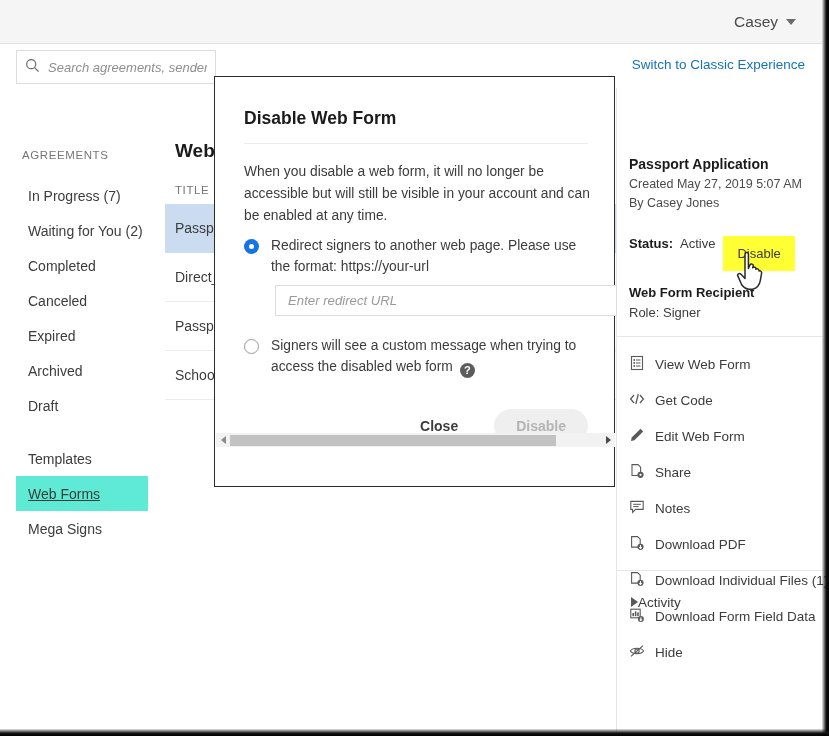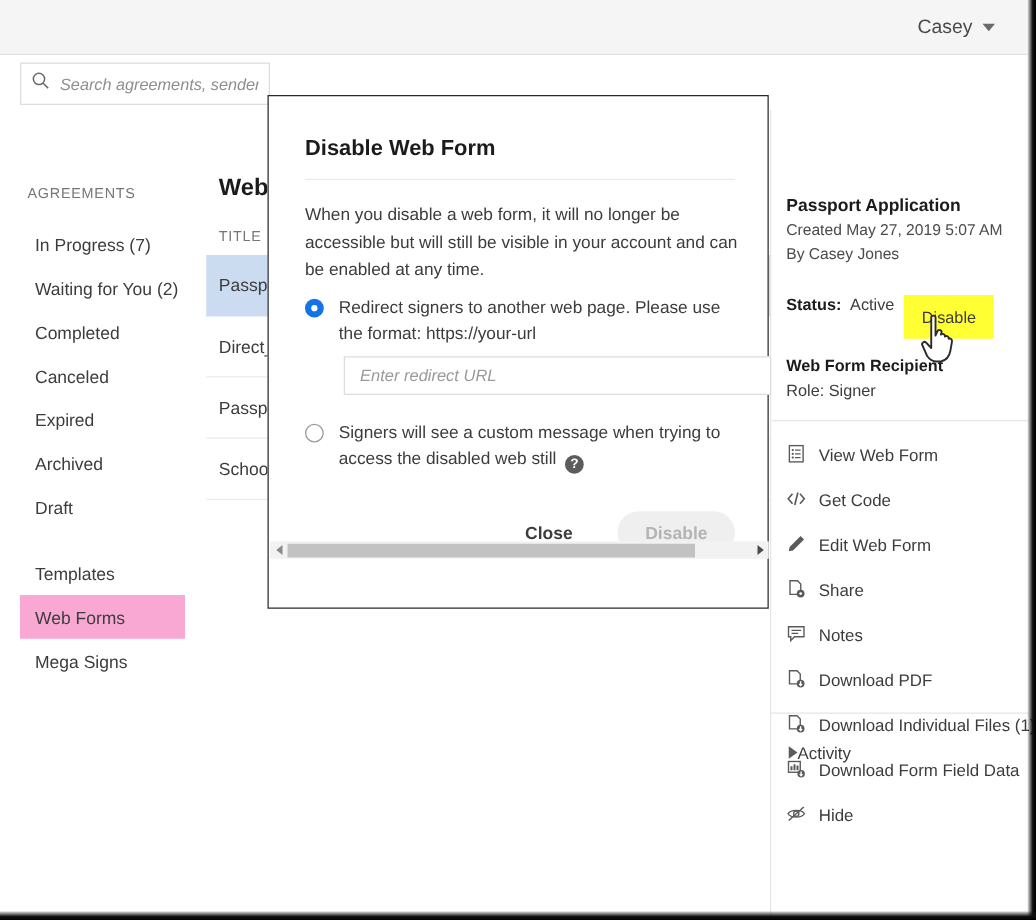--- a/index.html
+++ b/index.html
@@ -72,21 +72,21 @@
   }
   .side-group-label {
     position: absolute; left: 22px; top: 149px;
     font-size: 11.5px; letter-spacing: 0.6px; color: #767676;
   }
   .side-list { position: absolute; left: 16px; top: 178px; width: 132px; }
   .side-item {
     height: 35px; display: flex; align-items: center; padding: 0 12px;
     font-size: 14px; color: #3c3c3c; cursor: pointer; white-space: nowrap;
   }
-  .side-item.selected { background: #f9a8d4; }
+  .side-item.selected { background: #5eead4; text-decoration: underline; }
   .side-gap { height: 18px; }
 
   
   .main-area { position: absolute; left: 165px; top: 44px; width: 451px; }
   .main-title {
     position: absolute; left: 10px; top: 96px;
     font-size: 19px; font-weight: 700; color: #1b1b1b; white-space: nowrap;
   }
   .col-head {
     position: absolute; left: 10px; top: 140px;
@@ -223,20 +223,21 @@
 
 <div id="root">
 
   <div class="topnav">
     <div class="user-menu">
       <span class="user-name">Casey</span>
       <span class="caret-down"></span>
     </div>
   </div>
 
+  <div class="classic-link">Switch to Classic Experience</div>
 
   <div class="searchbox">
     <span class="search-icon">
       <svg width="15" height="15" viewBox="0 0 16 16">
         <circle cx="6.6" cy="6.6" r="4.8" fill="none" stroke="#6b6b6b" stroke-width="1.3"></circle>
         <line x1="10.2" y1="10.2" x2="14.4" y2="14.4" stroke="#6b6b6b" stroke-width="1.3"></line>
       </svg>
     </span>
     <span class="search-placeholder">Search agreements, senders, r</span>
   </div>
@@ -411,21 +412,21 @@
       <span class="radio checked"></span>
       <span class="opt-text">Redirect signers to another web page. Please use the format: https://your-url</span>
     </div>
 
     <div class="redirect-input">
       <span>Enter redirect URL</span>
     </div>
 
     <div class="opt opt-2">
       <span class="radio"></span>
-      <span class="opt-text"><span>Signers will see a custom message when trying to access the disabled web still</span><span class="help-icon">?</span></span>
+      <span class="opt-text"><span>Signers will see a custom message when trying to access the disabled web form</span><span class="help-icon">?</span></span>
     </div>
 
     <div class="modal-actions">
       <button class="btn-close">Close</button>
       <button class="btn-disable">Disable</button>
     </div>
 
     <div class="modal-scroll">
       <span class="sb-arrow-l">
           <span class="sb-tri-l"></span>

